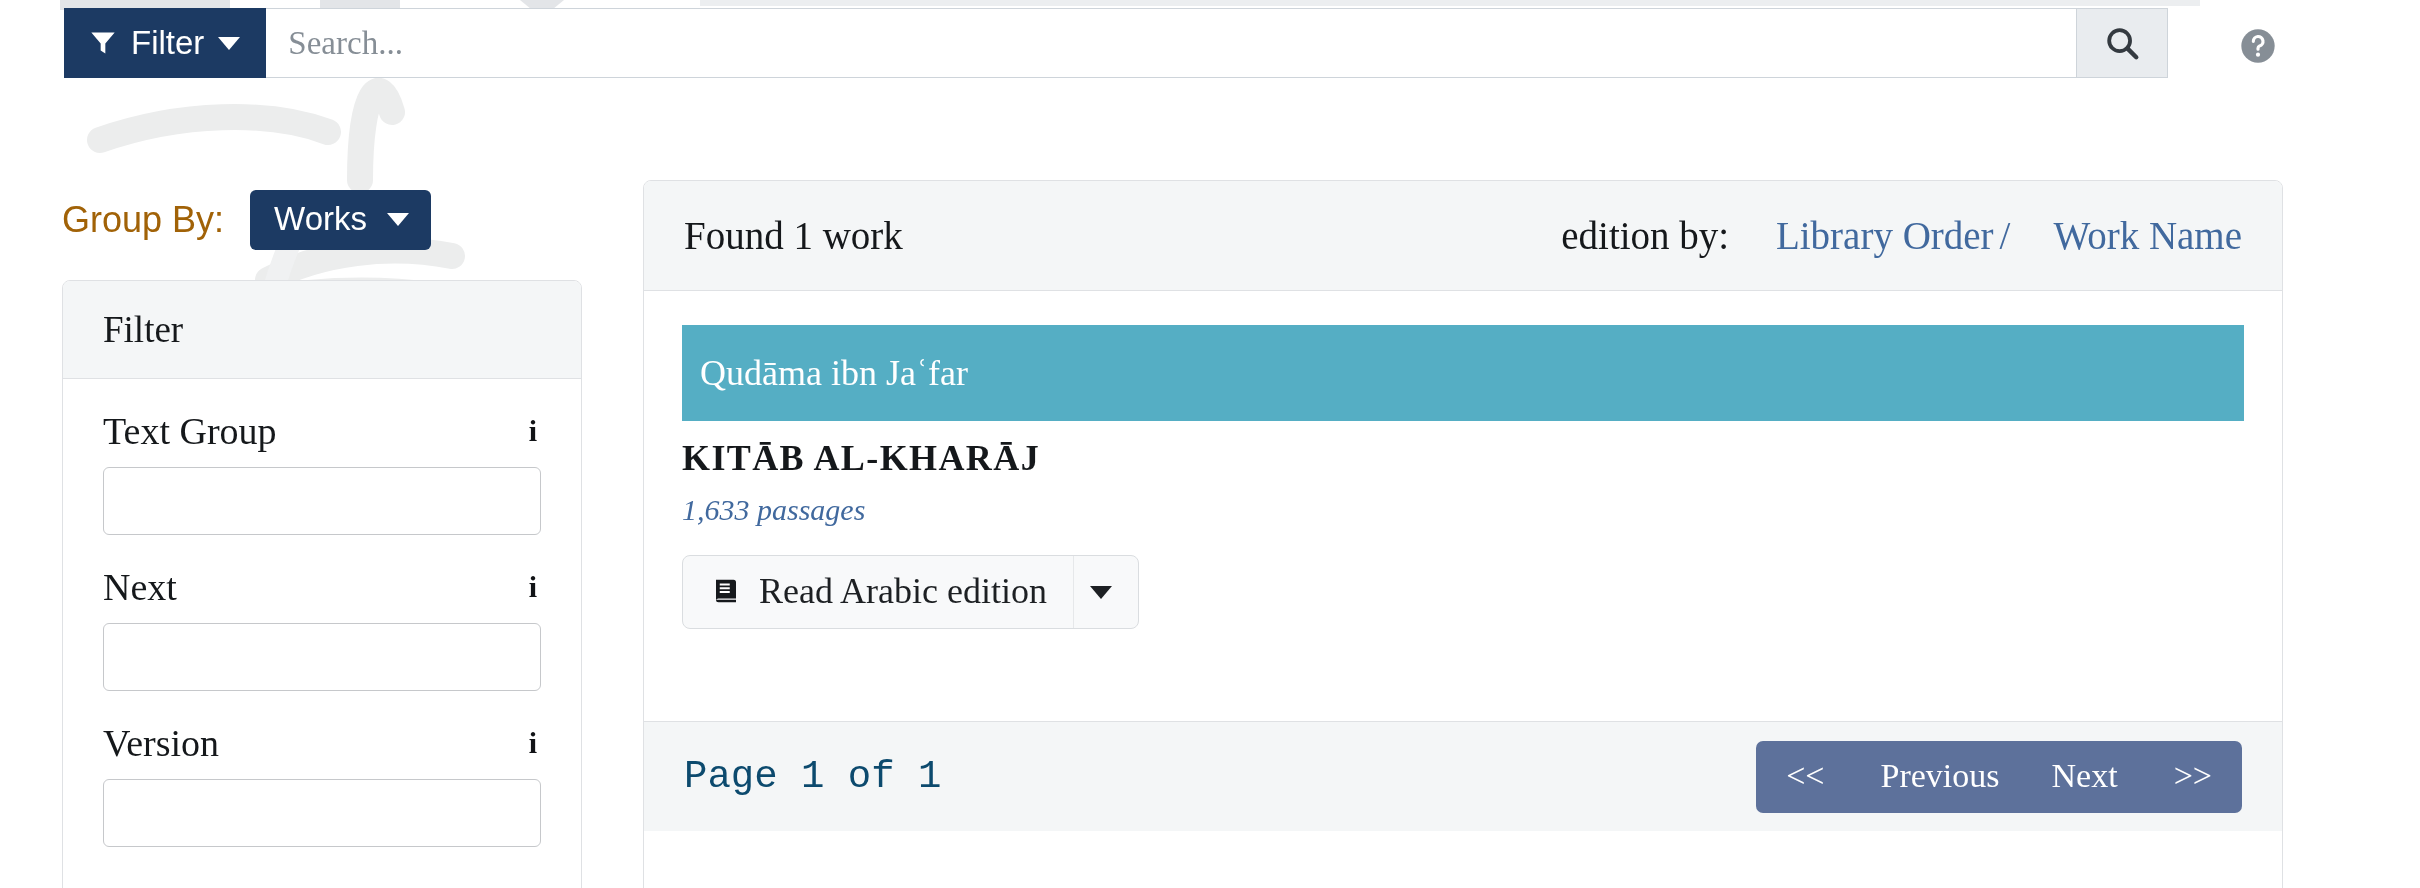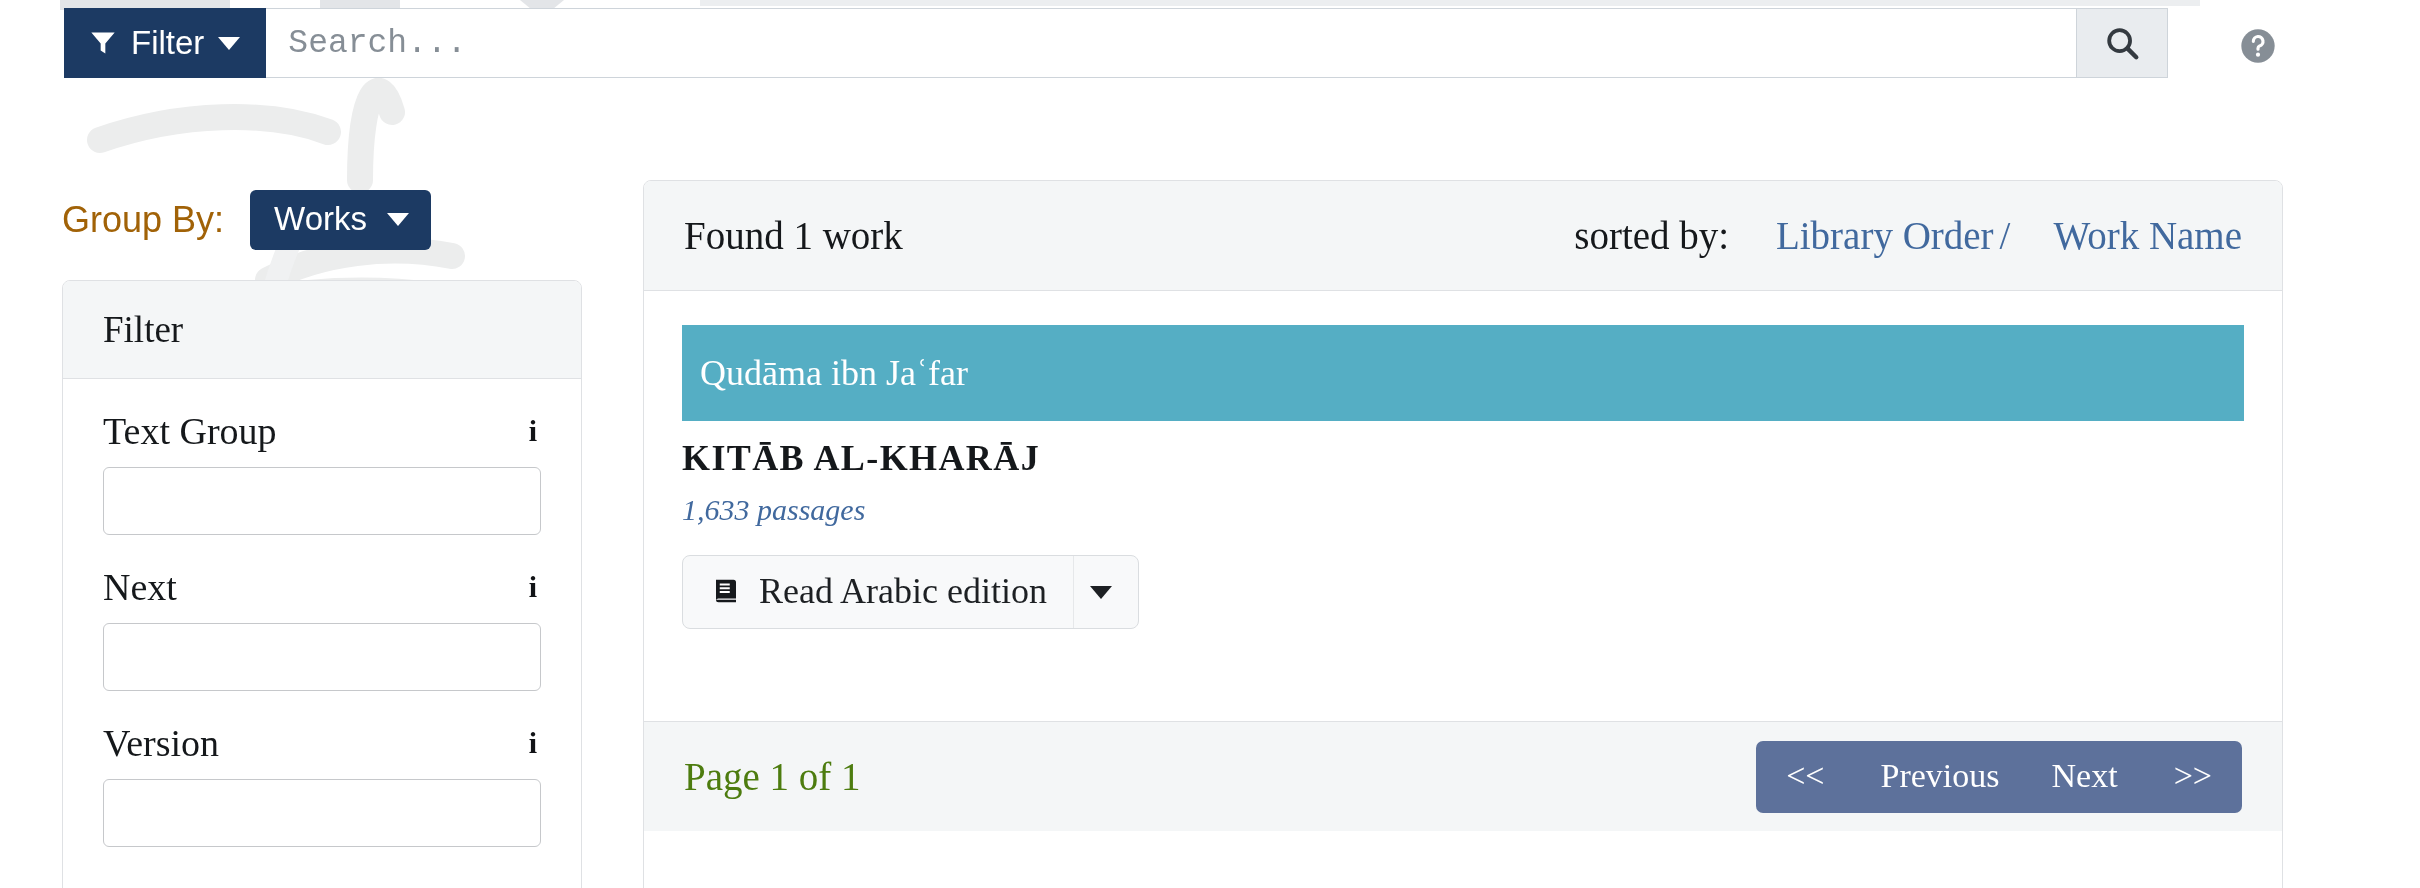--- a/index.html
+++ b/index.html
@@ -77,21 +77,21 @@
   .search-input {
     width: 1810px;
     border: 1px solid #ced4da;
     border-left: none;
     border-right: none;
     font-size: 33px;
     padding: 7px 22px;
     color: #404549;
     background: #ffffff;
     outline: none;
-    font-family: Liberation Mono, monospace;
+    font-family: Liberation Serif, serif;
   }
   .search-input::placeholder { color: #868e96; opacity: 1; }
   .search-go {
     width: 92px;
     background: #e9ecef;
     border: 1px solid #ced4da;
     display: flex;
     align-items: center;
     justify-content: center;
     cursor: pointer;
@@ -303,23 +303,23 @@
   .results-foot {
     background: #f4f6f7;
     border-top: 1px solid #dfe1e4;
     height: 110px;
     display: flex;
     align-items: center;
     justify-content: space-between;
     padding: 0 40px;
   }
   .page-text {
-    font-family: Liberation Serif, serif;
+    font-family: Liberation Mono, monospace;
     font-size: 39px;
-    color: #4d7c0f;
+    color: #0c4a6e;
   }
   .pager {
     display: flex;
     background: #5d719b;
     border-radius: 7px;
     overflow: hidden;
   }
   .pager-item {
     font-family: "Liberation Serif", serif;
     font-size: 34px;
@@ -422,21 +422,21 @@
         <input class="field-input" type="text" value="" style="">
       </div>
 
     </div>
   </div>
 
   <div class="results-panel">
 
     <div class="results-head">
       <span class="found-text">Found 1 work</span>
-      <span class="sorted-wrap"><span>sorted by:</span>&nbsp;<a class="sort-link">Library Order</a><span class="sort-sep">/</span><a class="sort-link">Work Name</a></span>
+      <span class="sorted-wrap"><span>edition by:</span>&nbsp;<a class="sort-link">Library Order</a><span class="sort-sep">/</span><a class="sort-link">Work Name</a></span>
     </div>
 
     <div class="results-body">
       <div>
         <div class="author-banner">
           <span class="author-name">Qudāma ibn Jaʿfar</span>
         </div>
         <div class="work-title">KITĀB AL-KHARĀJ</div>
         <div class="passages">1,633 passages</div>
         <div class="read-btn-group">

